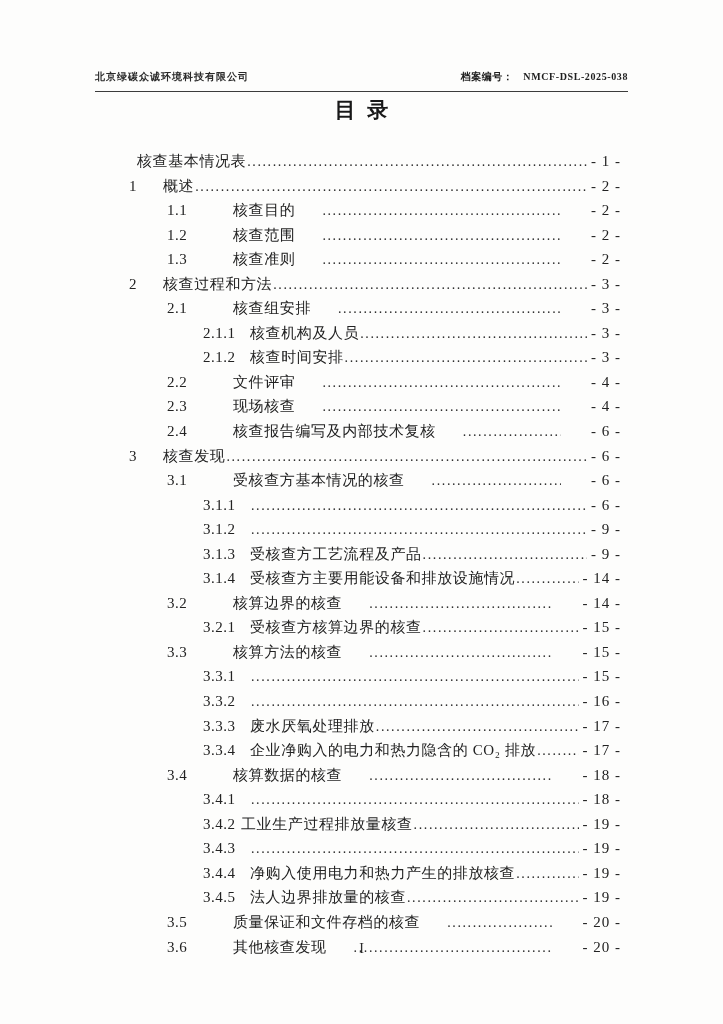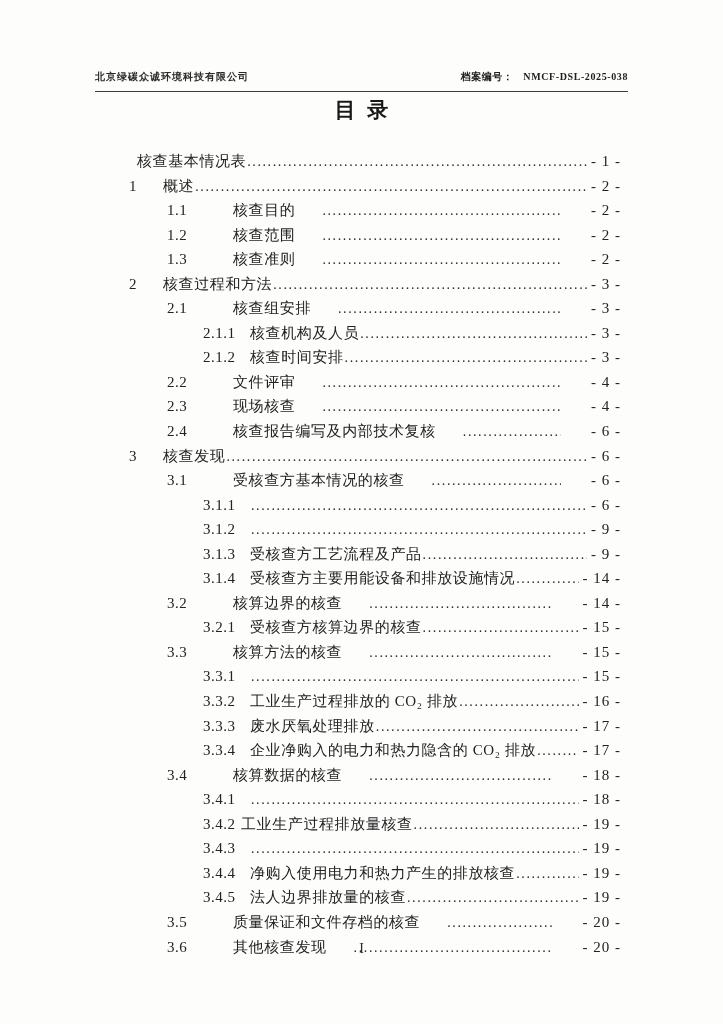--- a/index.html
+++ b/index.html
@@ -204,21 +204,20 @@
         <span class="leader"></span>
         <span class="pg">- 15 -</span>
       </div>
       <div class="entry lvl3">
         <span class="num">3.3.1</span>
         <span class="leader"></span>
         <span class="pg">- 15 -</span>
       </div>
       <div class="entry lvl3">
         <span class="num">3.3.2</span>
-        <span class="t">工业生产过程排放的 CO₂ 排放</span>
         <span class="leader"></span>
         <span class="pg">- 16 -</span>
       </div>
       <div class="entry lvl3">
         <span class="num">3.3.3</span>
         <span class="t">废水厌氧处理排放</span>
         <span class="leader"></span>
         <span class="pg">- 17 -</span>
       </div>
       <div class="entry lvl3">

